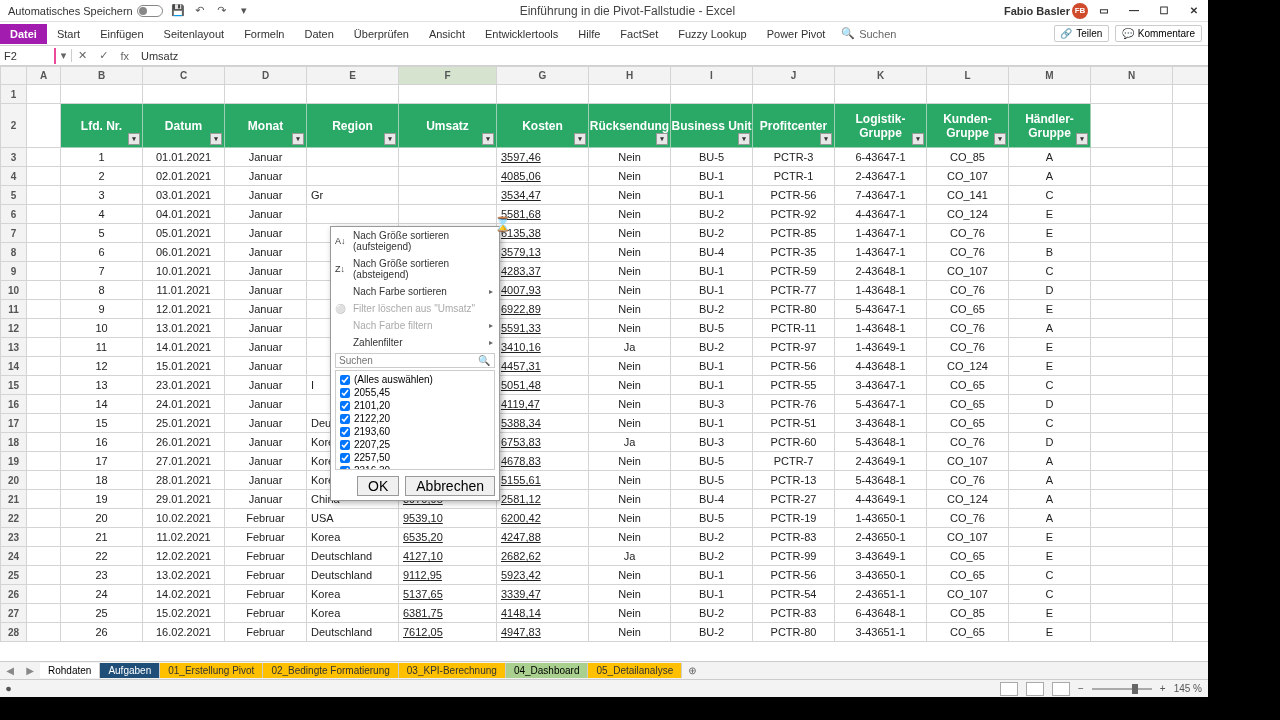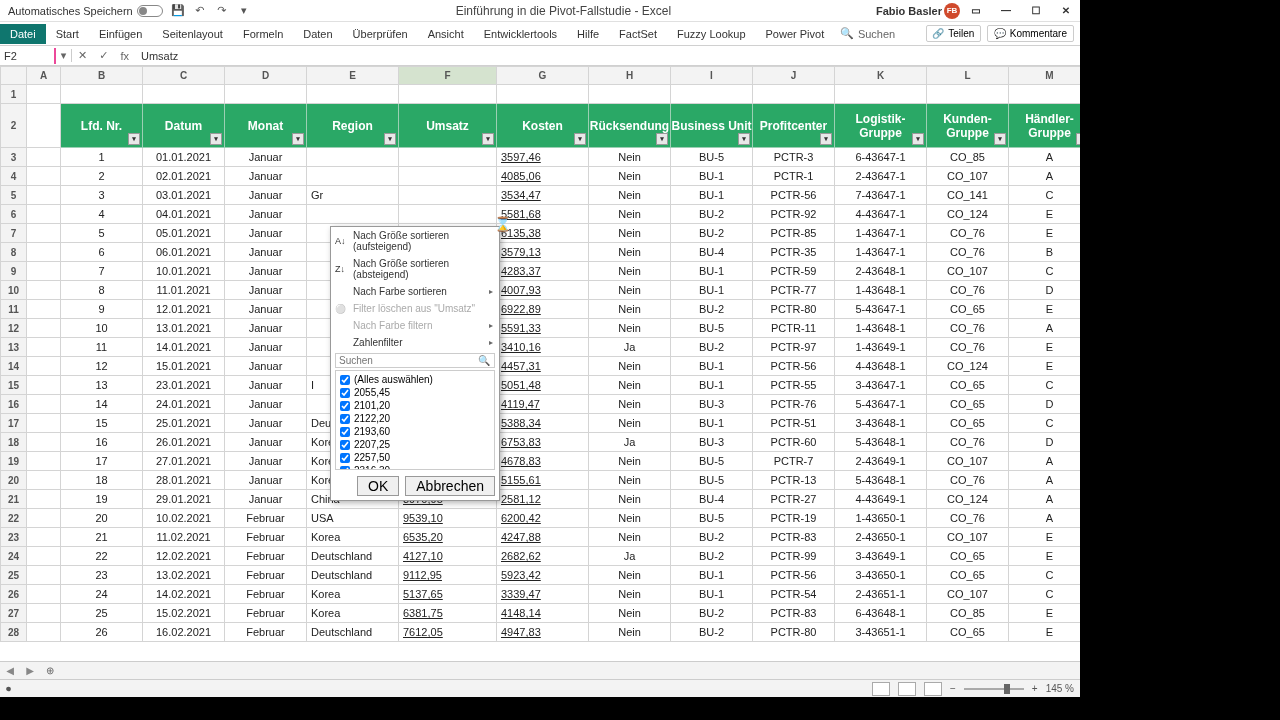--- a/index.html
+++ b/index.html
@@ -1,34 +1,34 @@
 <!DOCTYPE html>
 <html><head>
 <meta charset="utf-8">
 <style>
 * { margin: 0; padding: 0; box-sizing: border-box; font-family: "Segoe UI", Arial, sans-serif; }
 body { background: #000; overflow: hidden; width: 1280px; height: 720px; }
-.app { background: #fff; width: 1080px; height: 697px; display: flex; flex-direction: column; }
+.app { background: #fff; width: 1208px; height: 697px; display: flex; flex-direction: column; }
 
 
 .titlebar { height: 22px; background: #fff; display: flex; align-items: center; font-size: 11px; color: #333; border-bottom: 1px solid #e0e0e0; }
 .titlebar-left { display: flex; align-items: center; gap: 8px; padding-left: 8px; }
 .autosave { display: flex; align-items: center; gap: 4px; }
 .toggle { width: 26px; height: 12px; border: 1px solid #888; border-radius: 6px; position: relative; }
 .toggle::after { content: ""; position: absolute; width: 8px; height: 8px; background: #888; border-radius: 50%; top: 1px; left: 1px; }
 .qat-icon { width: 14px; height: 14px; display: flex; align-items: center; justify-content: center; font-size: 11px; color: #555; cursor: pointer; }
 .titlebar-center { flex: 1; text-align: center; font-size: 12px; color: #444; }
 .titlebar-right { display: flex; align-items: center; gap: 2px; padding-right: 0; font-weight: bold; }
 .user-badge { width: 16px; height: 16px; border-radius: 50%; background: #d04a2c; color: #fff; font-size: 8px; display: flex; align-items: center; justify-content: center; }
 .win-btn { width: 28px; height: 20px; display: flex; align-items: center; justify-content: center; font-size: 10px; color: #333; cursor: pointer; }
 
 
 .ribbon { height: 24px; background: #fff; display: flex; align-items: center; font-size: 11px; border-bottom: 1px solid #d0d0d0; }
 .ribbon-tab { padding: 4px 10px; cursor: pointer; color: #333; }
-.ribbon-tab.file { background: #0f766e; color: #fff; font-weight: 400; }
+.ribbon-tab.file { background: #a21caf; color: #fff; font-weight: 700; }
 .ribbon-right { margin-left: auto; display: flex; gap: 6px; padding-right: 6px; }
 .ribbon-btn { display: flex; align-items: center; gap: 3px; padding: 2px 6px; border: 1px solid #ccc; border-radius: 2px; font-size: 10px; cursor: pointer; }
 .search-box { display: flex; align-items: center; gap: 4px; padding: 2px 6px; color: #666; }
 
 
 .formula-bar { height: 20px; display: flex; align-items: center; border-bottom: 1px solid #d0d0d0; font-size: 11px; }
 .name-box { width: 56px; padding: 2px 4px; border-right: 2px solid #ec4899; color: #333; }
 .name-box-arrow { width: 16px; text-align: center; color: #666; border-right: 1px solid #ccc; cursor: pointer; }
 .fx-btn { padding: 0 6px; color: #666; cursor: pointer; }
 .formula-input { flex: 1; padding: 2px 6px; color: #333; }
@@ -742,20 +742,29 @@
         <button>Abbrechen</button>
       </div>
     </div>
   </div>
 
   <div class="sheet-bar">
     <div class="sheet-nav">
         <span>◀</span>
         <span>▶</span>
       </div>
+    <div id="sheet-tabs" style="display:flex">
+        <div class="sheet-tab ">Rohdaten</div>
+        <div class="sheet-tab active">Aufgaben</div>
+        <div class="sheet-tab yellow">01_Erstellung Pivot</div>
+        <div class="sheet-tab yellow">02_Bedingte Formatierung</div>
+        <div class="sheet-tab yellow">03_KPI-Berechnung</div>
+        <div class="sheet-tab green">04_Dashboard</div>
+        <div class="sheet-tab yellow">05_Detailanalyse</div>
+      </div>
     <span class="sheet-add">⊕</span>
   </div>
 
   <div class="statusbar">
     <span>⏺</span>
     <div class="statusbar-right">
       <span class="view-btn"></span>
       <span class="view-btn"></span>
       <span class="view-btn"></span>
       <span>−</span>

